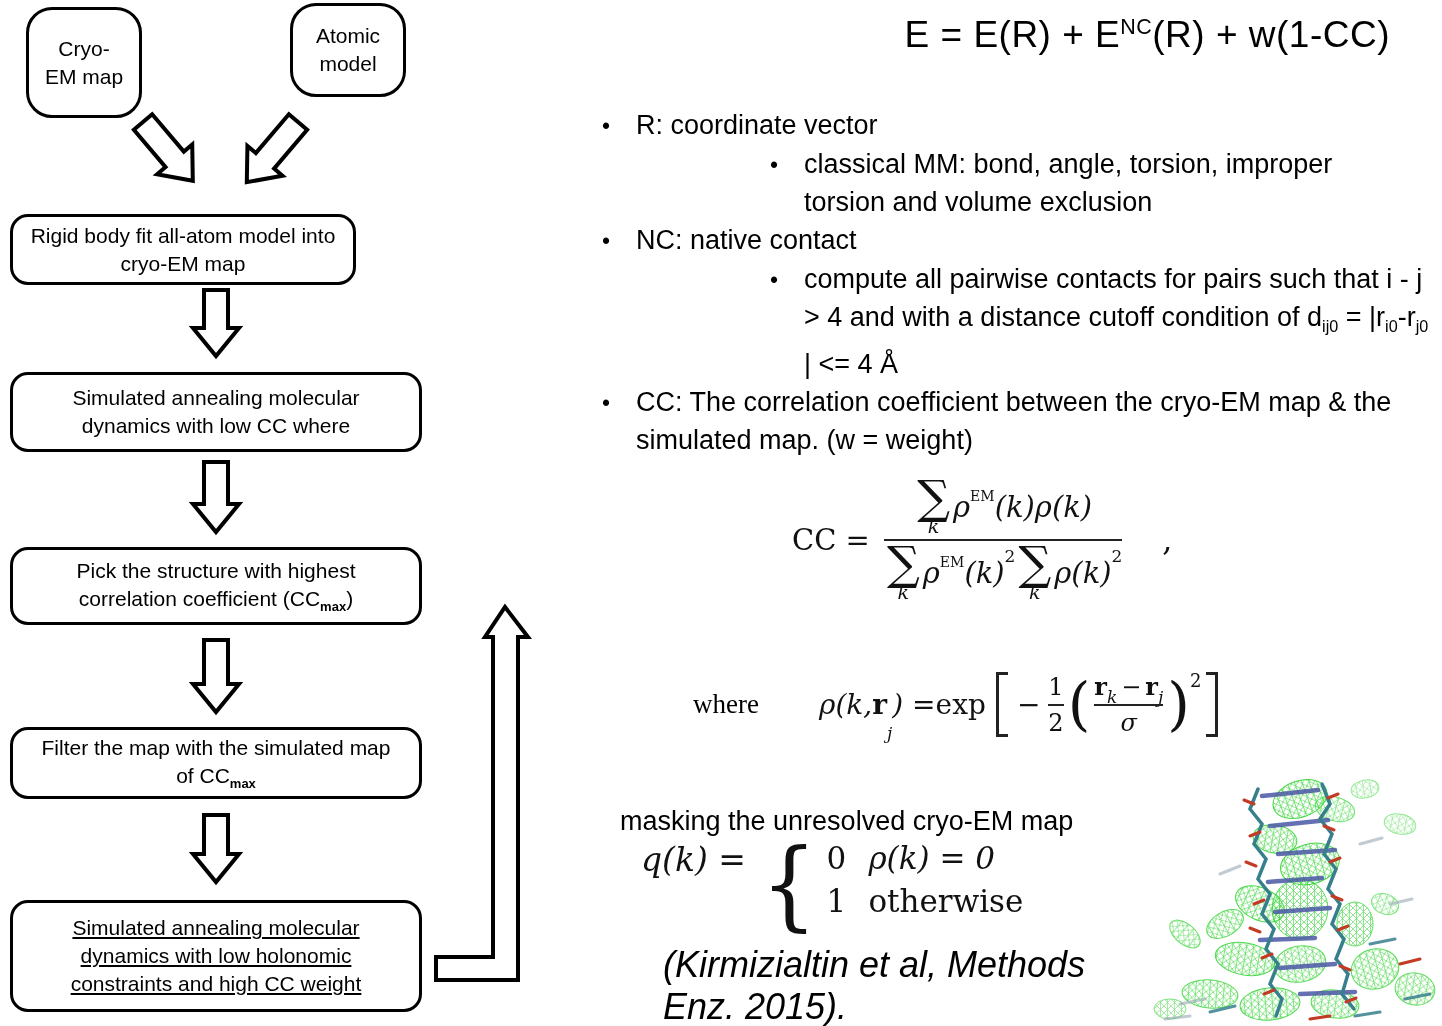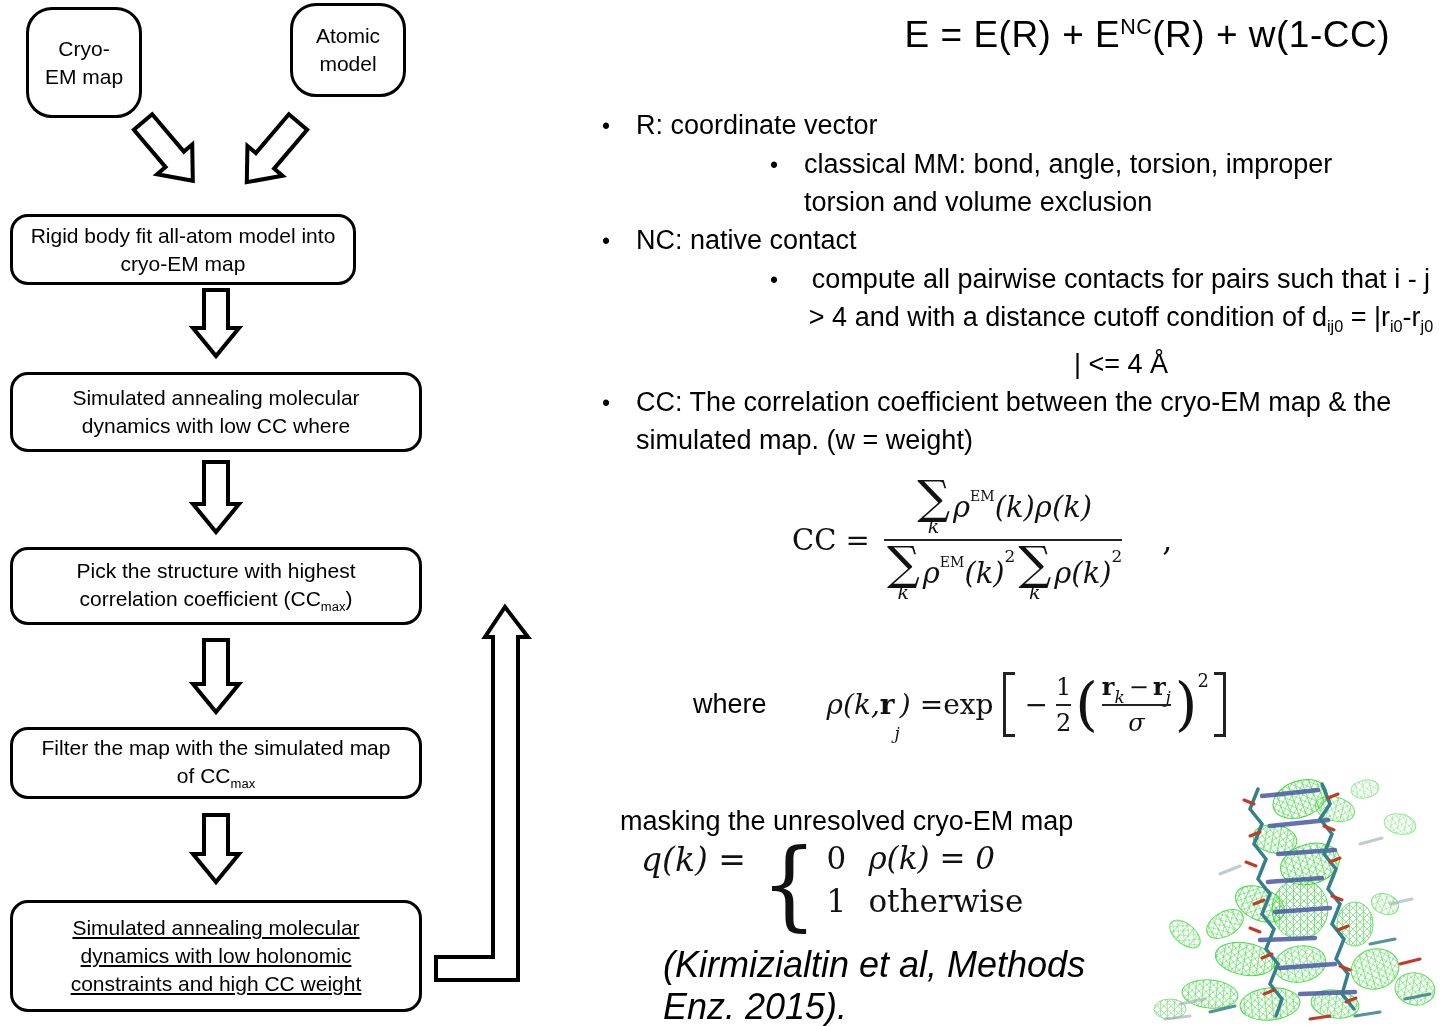--- a/index.html
+++ b/index.html
@@ -10,52 +10,52 @@
         display:flex;align-items:center;justify-content:center;text-align:center;
         font-size:21px;line-height:1.32;border-radius:18px;}
   .prewrap{white-space:pre-line;}
   .b-cryo  {left:26px;  top:7px;   width:116px; height:111px; border-radius:26px;}
   .b-atomic{left:290px; top:3px;   width:116px; height:94px; border-radius:26px;}
   .b-rigid {left:10px;  top:197px; width:346px; height:71px;  padding:0 6px;margin-top:17px;}
   .b-salow {left:10px;  top:372px; width:412px; height:80px;  padding:0 50px;}
   .b-pick  {left:10px;  top:547px; width:412px; height:78px;  padding:0 50px;}
   .b-filter{left:10px;  top:727px; width:412px; height:72px;  padding:6px 28px;}
   .b-sahigh{left:10px;  top:900px; width:412px; height:112px; padding:0 44px;text-decoration:underline;}
-  .fbox sub{font-size:0.62em;}
+  .fbox sub{font-size:0.62em;font-weight:bold;}
   .arrowlayer{position:absolute;left:0;top:0;width:1442px;height:1026px;pointer-events:none;}
   
   .energy{position:absolute;left:600px;top:14px;width:790px;text-align:right;
           font-size:37px;letter-spacing:0.5px;}
   .energy sup{font-size:0.58em;}
   .bullets{position:absolute;left:602px;top:106px;width:836px;font-size:27px;line-height:38px;}
   .brow{display:flex;align-items:flex-start;}
   .brow .dot{width:34px;flex:0 0 34px;font-size:23px;padding-top:1px;}
   .brow.lvl2{margin-left:168px;}
   .btxt{display:block;}
   .w600{width:600px;}
-  .w648{width:648px;text-align:center;}
+  .w648{width:648px;}
   .w782{width:782px;}
   .btxt sub{font-size:0.60em;}
   
   .math{font-family:"DejaVu Serif",serif;color:#111;}
   .it{font-style:italic;}
   .vec{font-weight:bold;font-style:normal;}
   .mrow{display:inline-flex;align-items:center;}
   .frac{display:inline-flex;flex-direction:column;align-items:center;margin:0 4px;}
   .frac .bar{align-self:stretch;height:0;border-top:2px solid #222;margin:3px 0;}
   .sum{display:inline-flex;flex-direction:column;align-items:center;margin:0 3px;}
   .sum .sigma{font-size:46px;line-height:0.85;}
   .sum .under{font-size:19px;font-style:italic;margin-top:0px;line-height:1;}
   .cceq{position:absolute;left:792px;top:478px;display:flex;align-items:center;font-size:29px;}
   .cceq .lhs{margin-right:10px;}
   .cceq .msup{font-size:14px;align-self:flex-start;margin-top:10px;}
   .cceq .msup2{font-size:17px;align-self:flex-start;margin-top:2px;}
   .cceq .comma{margin-left:36px;font-size:32px;}
   .whererow{position:absolute;left:693px;top:672px;display:flex;align-items:center;}
-  .wherelbl{font-family:Liberation Sans, sans-serif;font-size:27px;margin-right:60px;}
+  .wherelbl{font-family:Liberation Serif, serif;font-size:27px;margin-right:60px;}
   .weq{display:inline-flex;align-items:center;font-size:28px;}
   .weq .msub{font-size:17px;align-self:flex-end;margin-bottom:-6px;}
   .weq .fr-sm{font-size:24px;}
   .brkL,.brkR{width:9px;align-self:stretch;border:3px solid #222;margin:0 5px;}
   .brkL{border-right:none;margin-left:10px;}
   .brkR{border-left:none;margin-right:0;}
   .bigparen{font-size:58px;line-height:0.9;font-weight:400;}
   .outer2{font-size:18px;align-self:flex-start;margin-top:-2px;}
   .mminus{margin:0 4px;}
   .masking{position:absolute;left:620px;top:806px;font-size:27px;}

